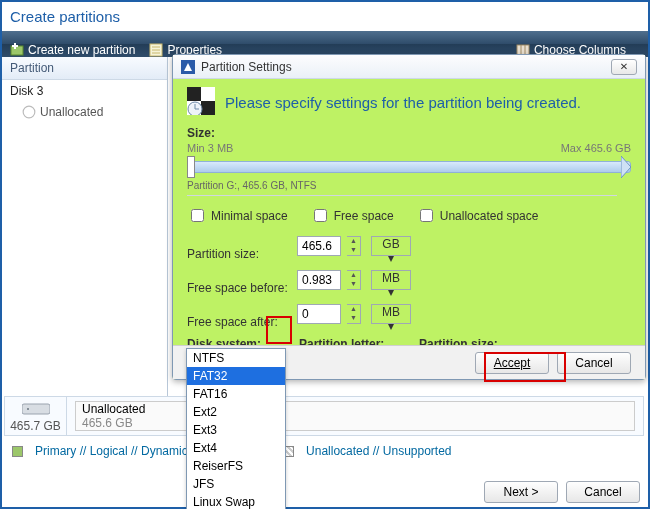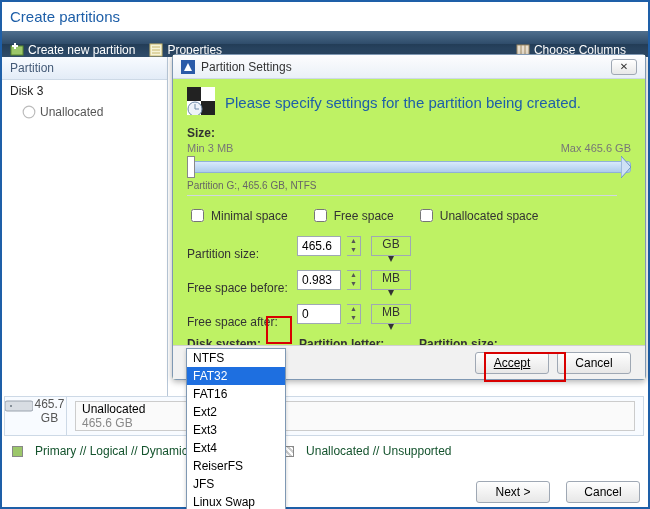--- a/index.html
+++ b/index.html
@@ -48,30 +48,30 @@
   .tree-item{ padding:4px 8px; color:#222; }
   .tree-sub{ padding:3px 8px 3px 20px; color:#555; display:flex; align-items:center; gap:4px;}
   .disk-summary{
     position:absolute;
     left:4px; top:396px;
     width:640px; height:40px;
     display:flex; align-items:center;
     border:1px solid #cdd9e6;
     background:#f8fbff;
   }
-  .disk-box{ width:62px; text-align:center; border-right:1px solid #cdd9e6; height:100%; display:flex; flex-direction:row; justify-content:center; color:#555;}
+  .disk-box{ width:62px; text-align:center; border-right:1px solid #cdd9e6; height:100%; display:flex; flex-direction:column; justify-content:center; color:#555;}
   .disk-bar{ flex:1; height:30px; margin:5px 8px; background:#fafafa; border:1px solid #ccc; display:flex; align-items:center; padding:2px 6px; gap:10px;}
   .legend{
     position:absolute; left:4px; top:440px; width:640px; height:22px;
     display:flex; align-items:center; gap:12px; padding:0 8px;
-    color:#14532d;
+    color:#0369a1;
   }
   .sw{ width:11px; height:11px; border:1px solid #888; display:inline-block;}
   .footer-btns{
-    position:absolute; bottom:6px; right:10px; display:flex; gap:16px;
+    position:absolute; bottom:6px; right:10px; display:flex; gap:8px;
   }
   .btn{
     min-width:74px; height:22px;
     background:linear-gradient(to bottom,#fefefe,#e7e7e7);
     border:1px solid #9fa8b4; border-radius:3px;
     display:flex; align-items:center; justify-content:center;
     padding:0 10px; cursor:pointer;
     font-size:12px;
   }
   

